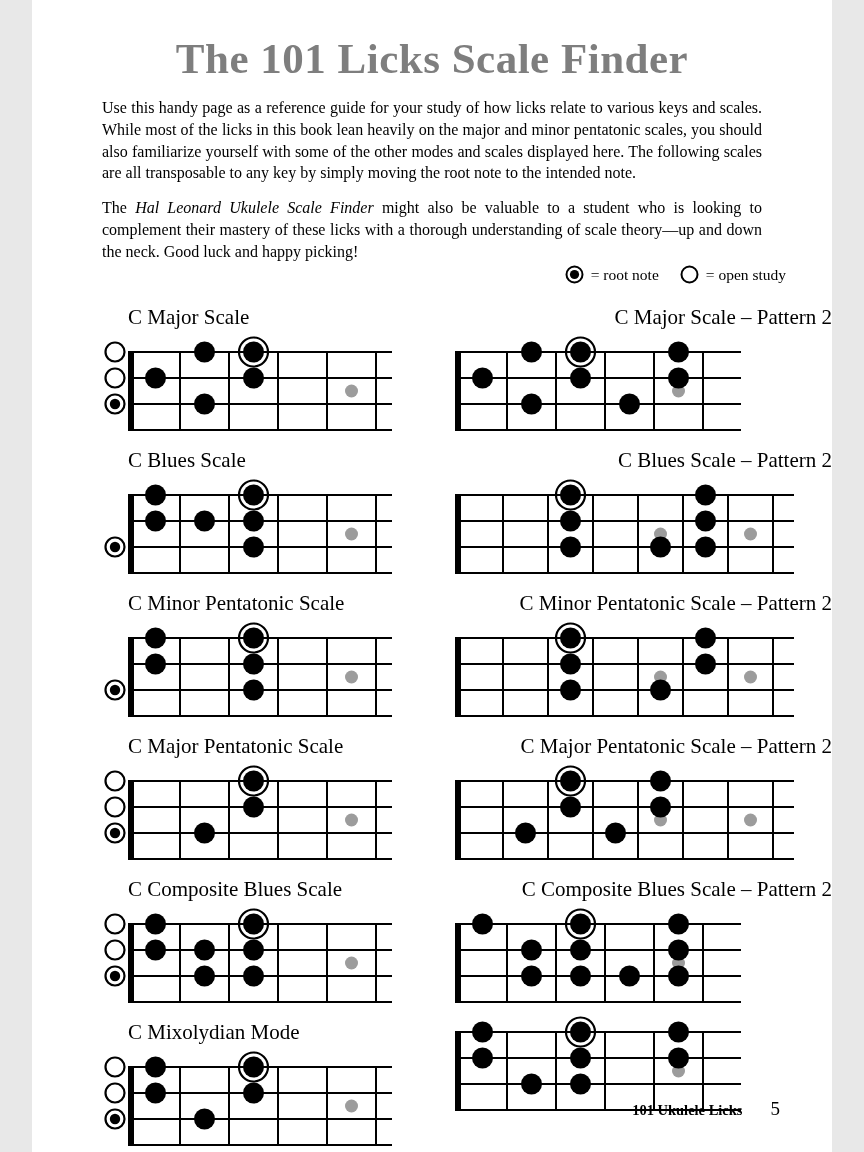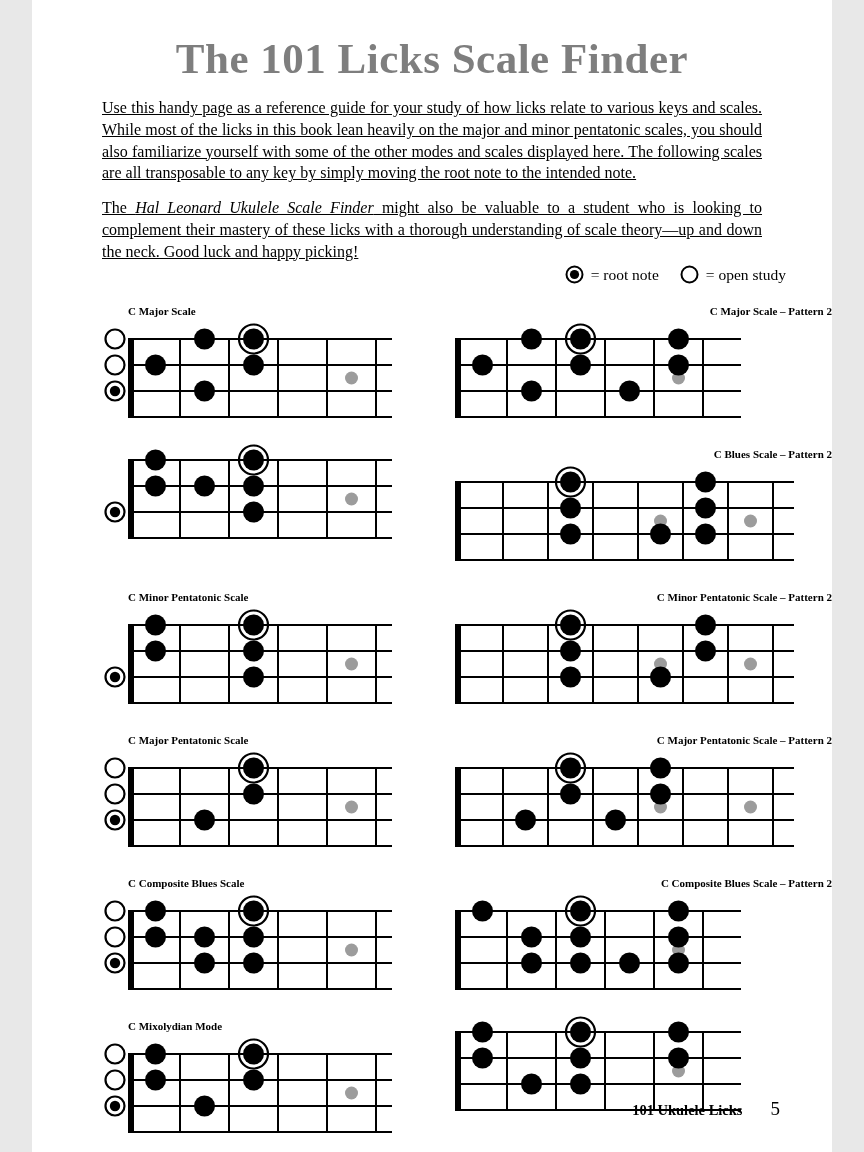--- a/index.html
+++ b/index.html
@@ -18,21 +18,20 @@
     font-size:43px;
     font-weight:bold;
     color:#7e7e7e;
     letter-spacing:0.5px;
   }
   .body-text{
     margin:14px 70px 0 70px;
     font-size:16px;
     line-height:1.36;
     text-align:justify;
-    text-decoration:underline;
   }
   .body-text.second{margin-top:13px;}
   .italic{font-style:italic;}
   .legend{
     margin:2px 46px 8px 0;
     display:flex;
     justify-content:flex-end;
     align-items:center;
     gap:6px;
     font-size:15.5px;
@@ -41,22 +40,22 @@
   .legend .lbl{margin-right:14px;}
   .legend .lbl:last-child{margin-right:0;}
   .legend svg{display:block;}
   .grid{
     margin:16px 0 0 70px;
     display:grid;
     grid-template-columns:353px auto;
     grid-auto-rows:143px;
   }
   .fig-title{
-    font-size:11px;
-    font-weight:bold;
+    font-size:21px;
+    font-weight:normal;
     margin:4px 0 6px 0;
   }
   .fig-left .fig-title{margin-left:26px;}
   .fig-right .fig-title{margin-left:1px;text-align:right;}
   .footer{
     position:absolute;
     top:1098px;
     right:52px;
     display:flex;
     align-items:baseline;
@@ -127,21 +126,21 @@
           <circle cx="76.5" cy="16" r="10.5" fill="#000000"></circle>
           <circle cx="125.5" cy="16" r="10.5" fill="#000000"></circle>
           <circle cx="125.5" cy="16" r="14.5" fill="none" stroke="#000000" stroke-width="2.2"></circle>
           <circle cx="223.5" cy="16" r="10.5" fill="#000000"></circle>
           <circle cx="27.5" cy="42" r="10.5" fill="#000000"></circle>
           <circle cx="125.5" cy="42" r="10.5" fill="#000000"></circle>
           <circle cx="223.5" cy="42" r="10.5" fill="#000000"></circle>
           <circle cx="76.5" cy="68" r="10.5" fill="#000000"></circle>
           <circle cx="174.5" cy="68" r="10.5" fill="#000000"></circle>
         </svg></div>
-      <div class="fig fig-left"><svg width="296" height="110">
+      <div class="fig fig-left"><div class="fig-title">C Blues Scale</div><svg width="296" height="110">
           <rect x="29" y="15" width="261" height="2" fill="#000000"></rect>
           <rect x="29" y="41" width="261" height="2" fill="#000000"></rect>
           <rect x="29" y="67" width="261" height="2" fill="#000000"></rect>
           <rect x="29" y="93" width="261" height="2" fill="#000000"></rect>
           <rect x="77" y="15" width="2" height="80" fill="#000000"></rect>
           <rect x="126" y="15" width="2" height="80" fill="#000000"></rect>
           <rect x="175" y="15" width="2" height="80" fill="#000000"></rect>
           <rect x="224" y="15" width="2" height="80" fill="#000000"></rect>
           <rect x="273" y="15" width="2" height="80" fill="#000000"></rect>
           <rect x="26" y="15" width="6" height="80" fill="#000000"></rect>

